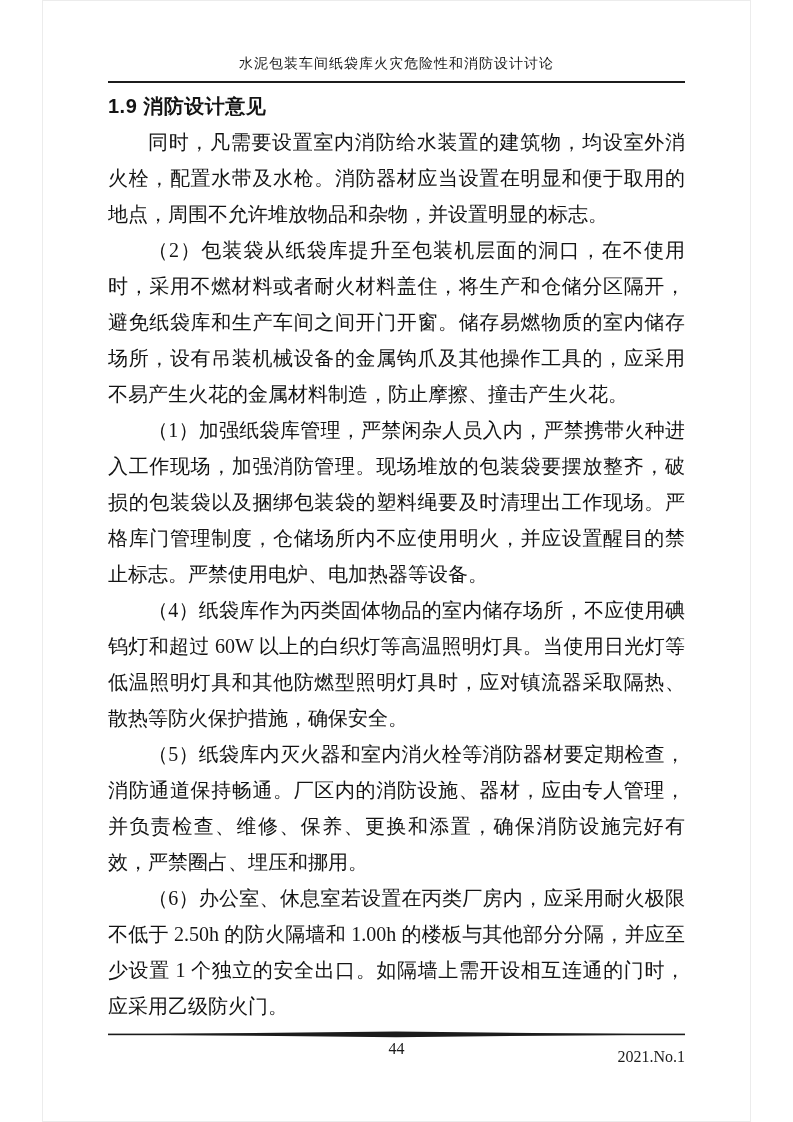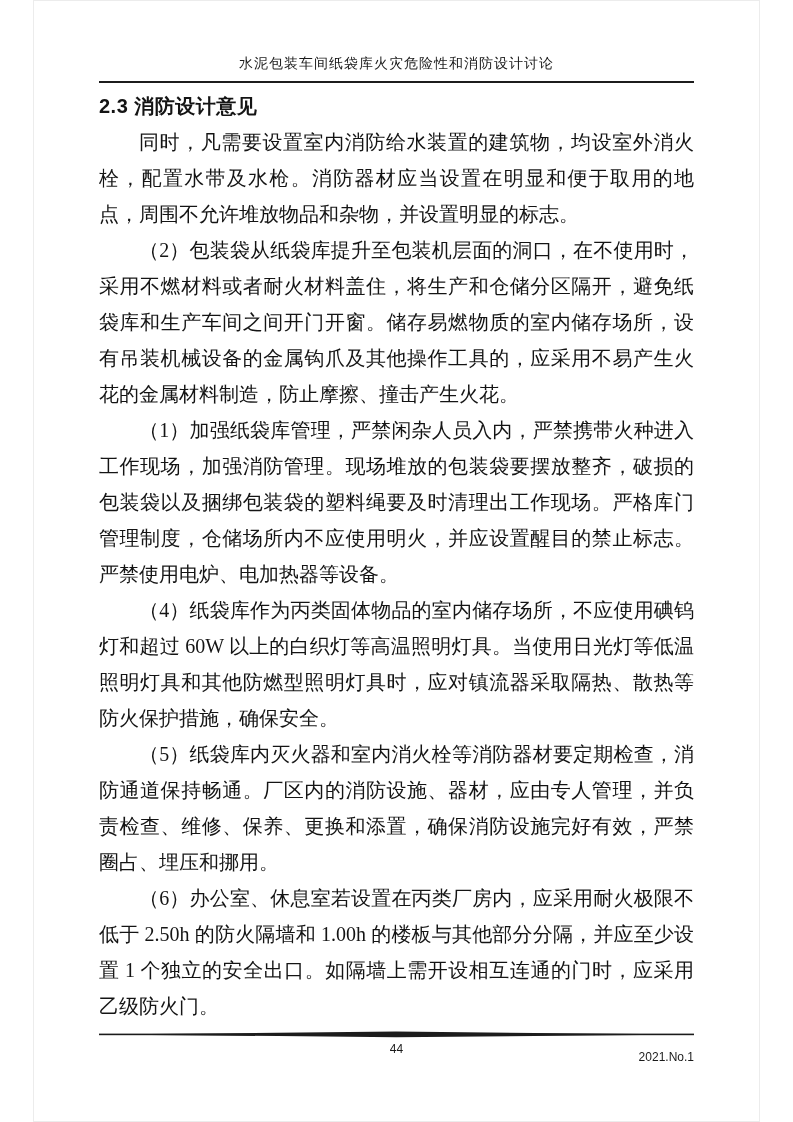--- a/index.html
+++ b/index.html
@@ -10,21 +10,20 @@
   .page {
     position: relative;
     width: 709px;
     height: 1122px;
     margin: 0 auto;
     background: #ffffff;
     color: #141414;
     box-shadow: inset 0 0 0 1px #ececec;
     overflow: hidden;
     font-family: "Liberation Serif", "DejaVu Serif", serif;
-    padding-left: 18px;
   }
   
   .header {
     position: absolute;
     top: 0;
     left: 66px;
     right: 66px;
   }
   .header-title {
     padding-top: 54px;
@@ -79,22 +78,22 @@
   }
   .footer-rule-svg {
     display: block;
     width: 100%;
     height: 7px;
   }
   .footer-row {
     position: relative;
     margin-top: 2px;
     height: 18px;
-    font-family: Liberation Sans, sans-serif;
-    font-size: 12px;
+    font-family: Liberation Serif, serif;
+    font-size: 16px;
     line-height: 18px;
     color: #1a1a1a;
   }
   .page-number {
     text-align: center;
   }
   .issue-number {
     position: absolute;
     right: 0;
     top: 8px;
@@ -106,21 +105,21 @@
 <div class="page">
 
   <div class="header">
     <div class="header-title">水泥包装车间纸袋库火灾危险性和消防设计讨论</div>
     <div class="header-rule"></div>
   </div>
 
   <div class="doc-body">
 
 
-    <p class="section-heading">2.3 消防设计意见</p>
+    <p class="section-heading">1.9 消防设计意见</p>
 
 
     <p class="para-indent">同时，凡需要设置室内消防给水装置的建筑物，均设室外消火栓，配置水带及水枪。消防器材应当设置在明显和便于取用的地点，周围不允许堆放物品和杂物，并设置明显的标志。</p>
 
     <p class="para-indent">（2）包装袋从纸袋库提升至包装机层面的洞口，在不使用时，采用不燃材料或者耐火材料盖住，将生产和仓储分区隔开，避免纸袋库和生产车间之间开门开窗。储存易燃物质的室内储存场所，设有吊装机械设备的金属钩爪及其他操作工具的，应采用不易产生火花的金属材料制造，防止摩擦、撞击产生火花。</p>
 
     <p class="para-indent">（1）加强纸袋库管理，严禁闲杂人员入内，严禁携带火种进入工作现场，加强消防管理。现场堆放的包装袋要摆放整齐，破损的包装袋以及捆绑包装袋的塑料绳要及时清理出工作现场。严格库门管理制度，仓储场所内不应使用明火，并应设置醒目的禁止标志。严禁使用电炉、电加热器等设备。</p>
 
     <p class="para-indent">（4）纸袋库作为丙类固体物品的室内储存场所，不应使用碘钨灯和超过 60W 以上的白织灯等高温照明灯具。当使用日光灯等低温照明灯具和其他防燃型照明灯具时，应对镇流器采取隔热、散热等防火保护措施，确保安全。</p>
 

